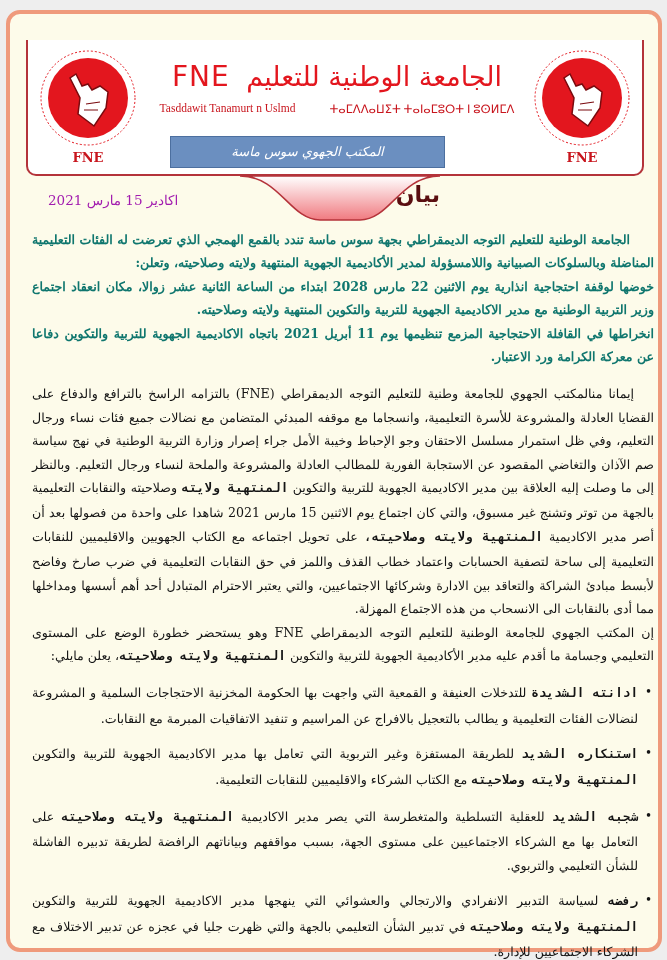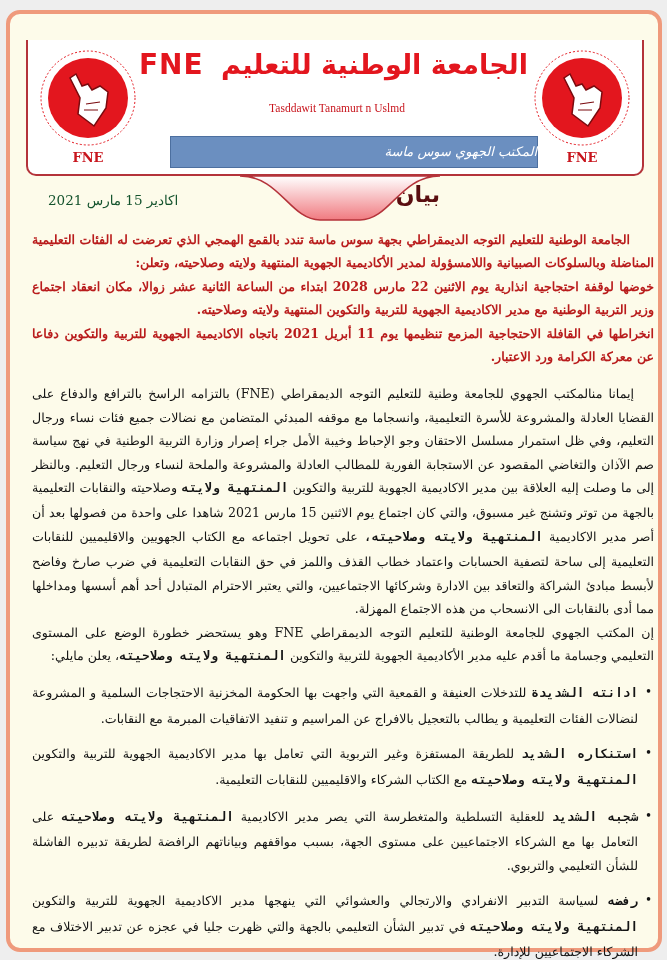--- a/index.html
+++ b/index.html
@@ -27,71 +27,71 @@
   .logo.left { left: 10px; }
   .logo.right { right: 10px; }
   .logo svg { width: 100px; height: 100px; display: block; }
   .logo .logo-label {
     display: block; text-align: center;
     font-family: "DejaVu Serif", serif; font-weight: bold;
     font-size: 13px; color: #c8151d; margin-top: 2px;
   }
 
   .org-title {
-    position: absolute; left: 118px; top: 10px; width: 382px;
+    position: absolute; left: 118px; top: 22px; width: 382px;
     text-align: center;
-    font-family: "DejaVu Sans", sans-serif; font-weight: bold;
+    font-family: "DejaVu Sans", sans-serif; font-weight: normal;
     color: #e3161e; font-size: 27px; line-height: 30px; white-space: nowrap;
     direction: rtl;
   }
   .org-title .fne { font-size: 28px; letter-spacing: 1px; margin-right: 8px; }
 
   .org-french {
     position: absolute; left: 118px; top: 45px; width: 382px; text-align: center;
     font-family: "DejaVu Serif", serif; font-weight: bold; color: #c8151d;
     font-size: 12.5px; white-space: nowrap;
   }
   .org-amazigh {
     position: absolute; left: 118px; top: 62px; width: 382px;
     font-family: "Liberation Serif", serif; color: #c8151d;
     font-size: 11.5px; white-space: nowrap;
     display: flex; justify-content: center; gap: 34px;
   }
   .office-bar {
-    position: absolute; left: 142px; top: 96px; width: 368px; height: 32px;
+    position: absolute; left: 142px; top: 96px; width: 275px; height: 32px;
     background: #6b8fc0; border: 1px solid #4c6f9f;
-    text-align: right; color: #ffffff;
+    text-align: center; color: #ffffff;
     font-family: "DejaVu Serif", serif; font-style: italic; font-size: 13px;
     line-height: 30px; direction: rtl; letter-spacing: 1px;
   }
 
   .statement-tab {
     position: absolute; left: 230px; top: 162px; width: 200px; height: 46px;
   }
   .statement-tab svg { position: absolute; left: 0; top: 0; }
   .statement-tab .tab-label {
     position: absolute; left: 0; top: 6px; width: 200px; text-align: right;
     font-family: "DejaVu Sans", sans-serif; font-weight: bold;
     font-size: 22px; color: #5a0e10; direction: rtl;
   }
 
   .date-line {
     position: absolute; left: 38px; top: 178px;
-    font-family: "DejaVu Serif", serif; font-size: 13.5px; color: #14532d;
+    font-family: "DejaVu Serif", serif; font-size: 13.5px; color: #a21caf;
     direction: rtl; white-space: nowrap;
   }
 
   .body-text {
     position: absolute; left: 22px; top: 214px; width: 622px;
     direction: rtl; text-align: justify;
     font-family: "DejaVu Serif", serif; color: #141414;
     font-size: 12.6px; line-height: 23.4px;
   }
   .body-text p { margin: 0; }
-  .red-block { color: #b91c1c; font-weight: bold; }
+  .red-block { color: #0f766e; font-weight: bold; }
   .red-block .intro { text-indent: 24px; }
   .gap-para { margin-top: 14px !important; text-indent: 20px; }
   .b { font-weight: bold; font-family: Liberation Mono, monospace; }
 
   .bullets { list-style: none; margin-top: 10px; }
   .bullets li {
     position: relative; padding-right: 16px; margin-bottom: 12px; margin-top: 12px;
   }
   .bullets li::before {
     content: "•"; position: absolute; right: 2px; top: 0; font-size: 12px;
@@ -113,20 +113,21 @@
       </svg>
       <span class="logo-label">FNE</span>
     </div>
 
     <div class="org-title">
       <span>الجامعة الوطنية للتعليم</span>
       <span class="fne">FNE</span>
     </div>
     <div class="org-amazigh">
       <span>Tasddawit Tanamurt n Uslmd</span>
+      <span>ⵜⴰⵎⴷⴷⴰⵡⵉⵜ ⵜⴰⵏⴰⵎⵓⵔⵜ ⵏ ⵓⵙⵍⵎⴷ</span>
     </div>
     <div class="office-bar">المكتب الجهوي سوس ماسة</div>
 
     <div class="logo right">
       <svg viewBox="0 0 100 100">
         <circle cx="50" cy="50" r="40" fill="#e3161e"></circle>
         <circle cx="50" cy="50" r="47" fill="none" stroke="#e3161e" stroke-width="1" stroke-dasharray="2 2"></circle>
         <path d="M32 30 L42 50 L40 66 L56 78 L68 60 L70 44 L62 38 L54 42 L50 36 L44 38 L38 26 Z" fill="#ffffff" stroke="#7a0a0e" stroke-width="1.5"></path>
         <path d="M46 62 L60 62 M48 56 L62 54" stroke="#7a0a0e" stroke-width="1.2"></path>
       </svg>

